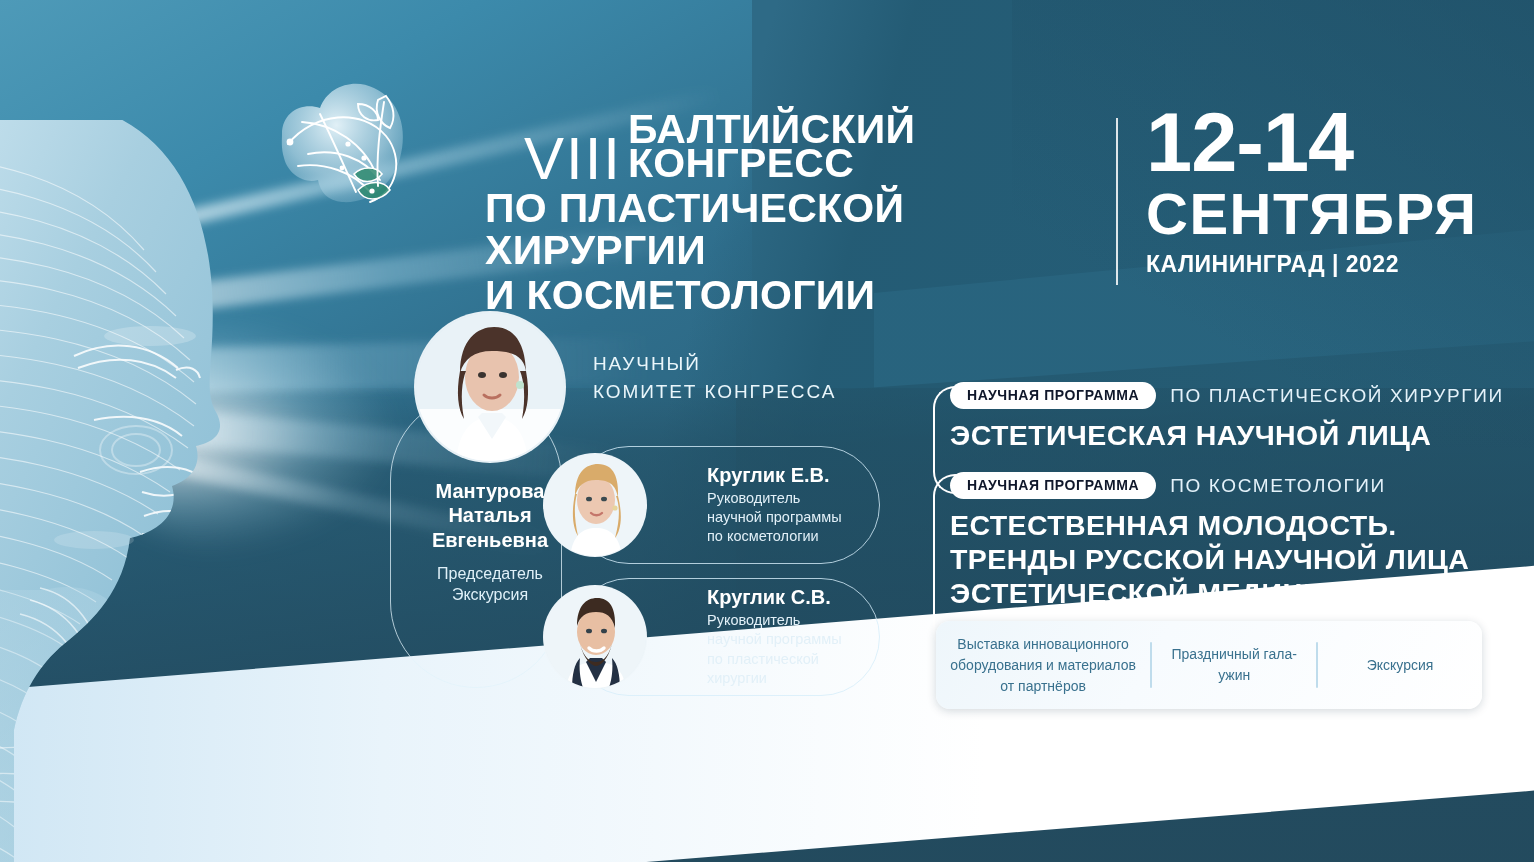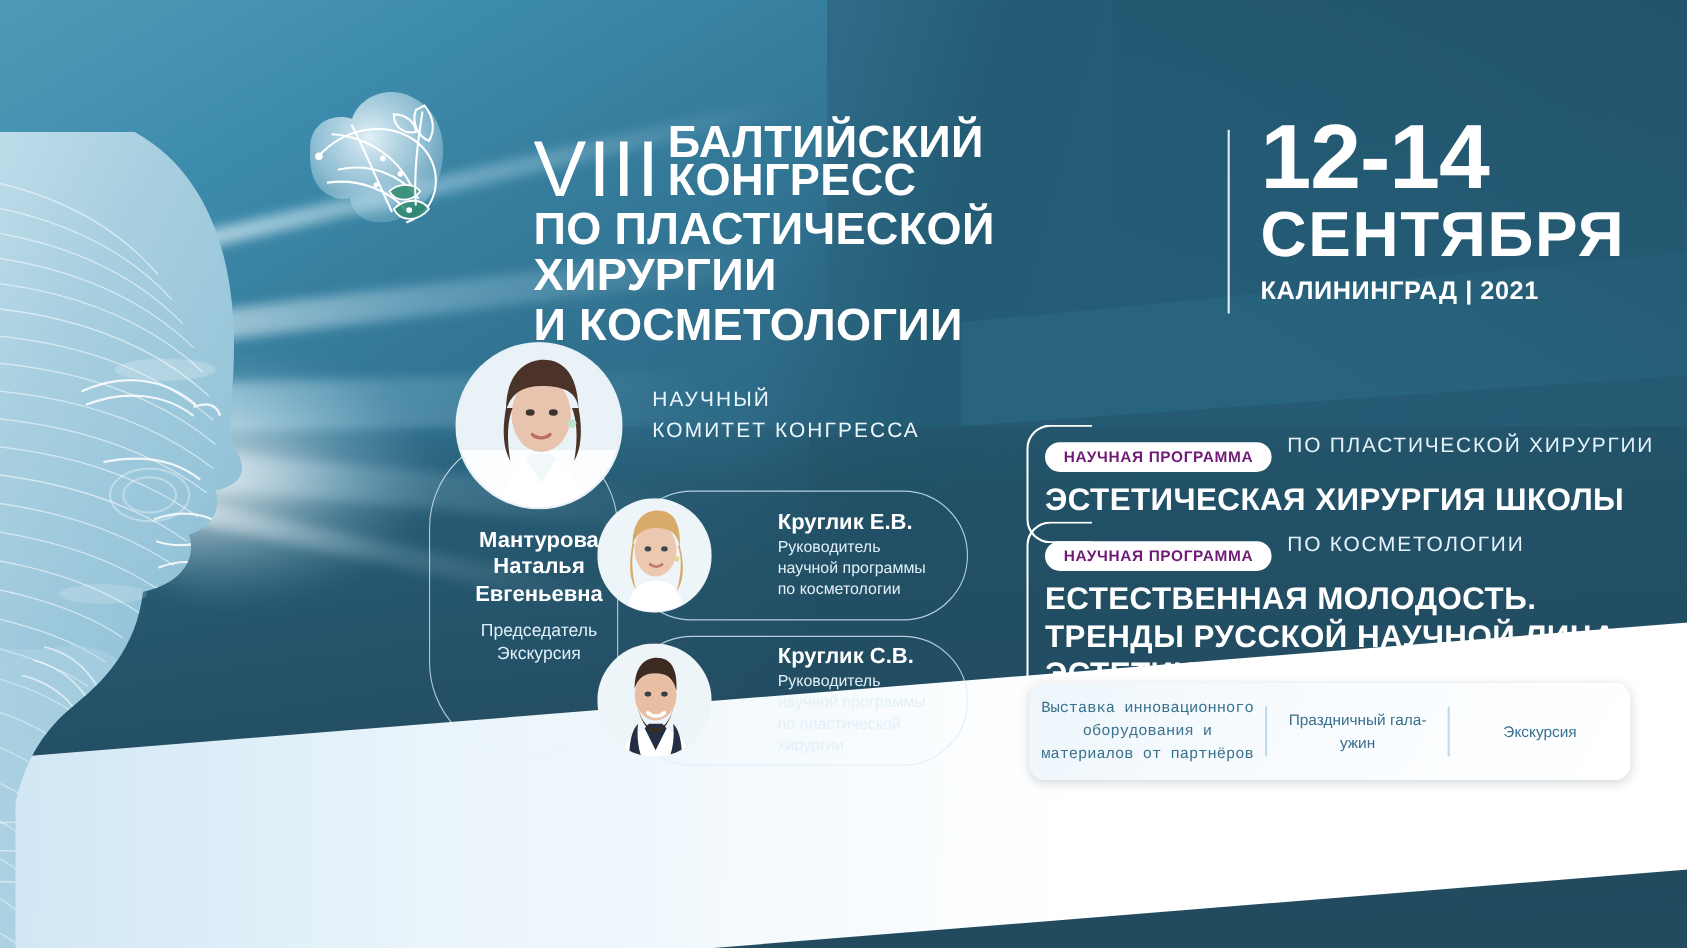--- a/index.html
+++ b/index.html
@@ -53,21 +53,21 @@
   
   .face-wrap{position:absolute;left:-56px;top:120px;width:400px;height:742px;overflow:hidden;}
   .face-svg{position:absolute;left:0;top:0;}
 
   
   .logo{position:absolute;left:258px;top:62px;width:176px;height:176px;}
 
   
   .title-block{position:absolute;left:485px;top:112px;width:620px;color:#fff;}
   .t-line1{display:flex;align-items:flex-end;gap:6px;line-height:.84;}
-  .roman{font-size:72px;font-weight:400;letter-spacing:2px;}
+  .roman{font-size:60px;font-weight:400;letter-spacing:2px;margin-left:39px;}
   .t-big{font-size:41px;font-weight:700;letter-spacing:.3px;padding-bottom:4px;}
   .t-line2,.t-line3{font-size:41px;font-weight:700;letter-spacing:.3px;margin-top:3px;line-height:1.02;}
 
   .divider{position:absolute;left:1116px;top:118px;width:2px;height:167px;background:rgba(255,255,255,.85);}
 
   .date-block{position:absolute;left:1146px;top:104px;color:#fff;text-align:left;}
   .dates{font-size:83px;font-weight:700;letter-spacing:-1px;line-height:.94;}
   .month{font-size:58px;font-weight:700;letter-spacing:1.5px;line-height:1.05;margin-top:2px;}
   .city{font-size:23px;font-weight:700;letter-spacing:.5px;margin-top:6px;}
 
@@ -97,32 +97,32 @@
   .bracket{position:absolute;border:2px solid #ffffff;border-right:none;
     border-radius:22px 0 0 22px;}
   .bracket.b1{left:933px;top:386px;width:60px;height:108px;}
   .bracket.b2{left:933px;top:474px;width:60px;height:180px;}
 
   .prog{position:absolute;}
   .prog.pr1{left:950px;top:382px;}
   .prog.pr2{left:950px;top:472px;}
   .prog-row{display:flex;align-items:center;gap:14px;}
   .pill{background:#fff;border-radius:20px;padding:5px 17px 6px;
-    color:#701a75;font-size:14px;font-weight:700;letter-spacing:.6px;white-space:nowrap;margin-top:20px;}
+    color:#0f172a;font-size:14px;font-weight:700;letter-spacing:.6px;white-space:nowrap;}
   .prog-sub{color:#e4f2fa;font-size:19px;letter-spacing:1.6px;white-space:nowrap;font-weight:400;}
   .prog-title{color:#fff;font-weight:700;font-size:28.5px;letter-spacing:.4px;
     line-height:1.2;margin-top:9px;white-space:pre-line;}
 
   
   .events{position:absolute;left:936px;top:621px;width:546px;height:88px;
     background:linear-gradient(120deg,#eef6fb 0%,#f7fbfe 40%,#ffffff 100%);
     border-radius:14px;display:flex;align-items:center;
     box-shadow:0 2px 10px rgba(10,40,60,.18);}
   .event{flex:1;text-align:center;color:#39718e;font-size:14px;line-height:1.5;padding:0 10px;font-weight:400;}
-  .event.e1{flex:1.35;font-family:Liberation Mono, monospace;}
+  .event.e1{flex:1.35;}
   .ev-sep{width:2px;height:46px;background:#bfdcec;border-radius:2px;}
 </style>
 </head>
 <body>
 
 <div class="stage">
 
   <div class="bg-base"></div>
   <div class="band band-a"></div>
   <div class="band band-b"></div>
@@ -266,21 +266,21 @@
     </div>
     <div class="t-line2">ПО ПЛАСТИЧЕСКОЙ ХИРУРГИИ</div>
     <div class="t-line3">И КОСМЕТОЛОГИИ</div>
   </div>
 
   <div class="divider"></div>
 
   <div class="date-block">
     <div class="dates">12-14</div>
     <div class="month">СЕНТЯБРЯ</div>
-    <div class="city">КАЛИНИНГРАД | 2021</div>
+    <div class="city">КАЛИНИНГРАД | 2022</div>
   </div>
 
   <div class="committee-label">
     <div>НАУЧНЫЙ</div>
     <div>КОМИТЕТ КОНГРЕССА</div>
   </div>
 
   <div class="chair-card">
     <div class="chair-photo">
       <svg width="152" height="152" viewBox="0 0 152 152">
@@ -362,21 +362,21 @@
   </div>
 
   <div class="bracket b1"></div>
   <div class="bracket b2"></div>
 
   <div class="prog pr1">
     <div class="prog-row">
       <span class="pill">НАУЧНАЯ ПРОГРАММА</span>
       <span class="prog-sub">ПО ПЛАСТИЧЕСКОЙ ХИРУРГИИ</span>
     </div>
-    <div class="prog-title">ЭСТЕТИЧЕСКАЯ ХИРУРГИЯ ШКОЛЫ</div>
+    <div class="prog-title">ЭСТЕТИЧЕСКАЯ НАУЧНОЙ ЛИЦА</div>
   </div>
 
   <div class="prog pr2">
     <div class="prog-row">
       <span class="pill">НАУЧНАЯ ПРОГРАММА</span>
       <span class="prog-sub">ПО КОСМЕТОЛОГИИ</span>
     </div>
     <div class="prog-title">ЕСТЕСТВЕННАЯ МОЛОДОСТЬ.
 ТРЕНДЫ РУССКОЙ НАУЧНОЙ ЛИЦА
 ЭСТЕТИЧЕСКОЙ МЕДИЦИНЫ</div>

